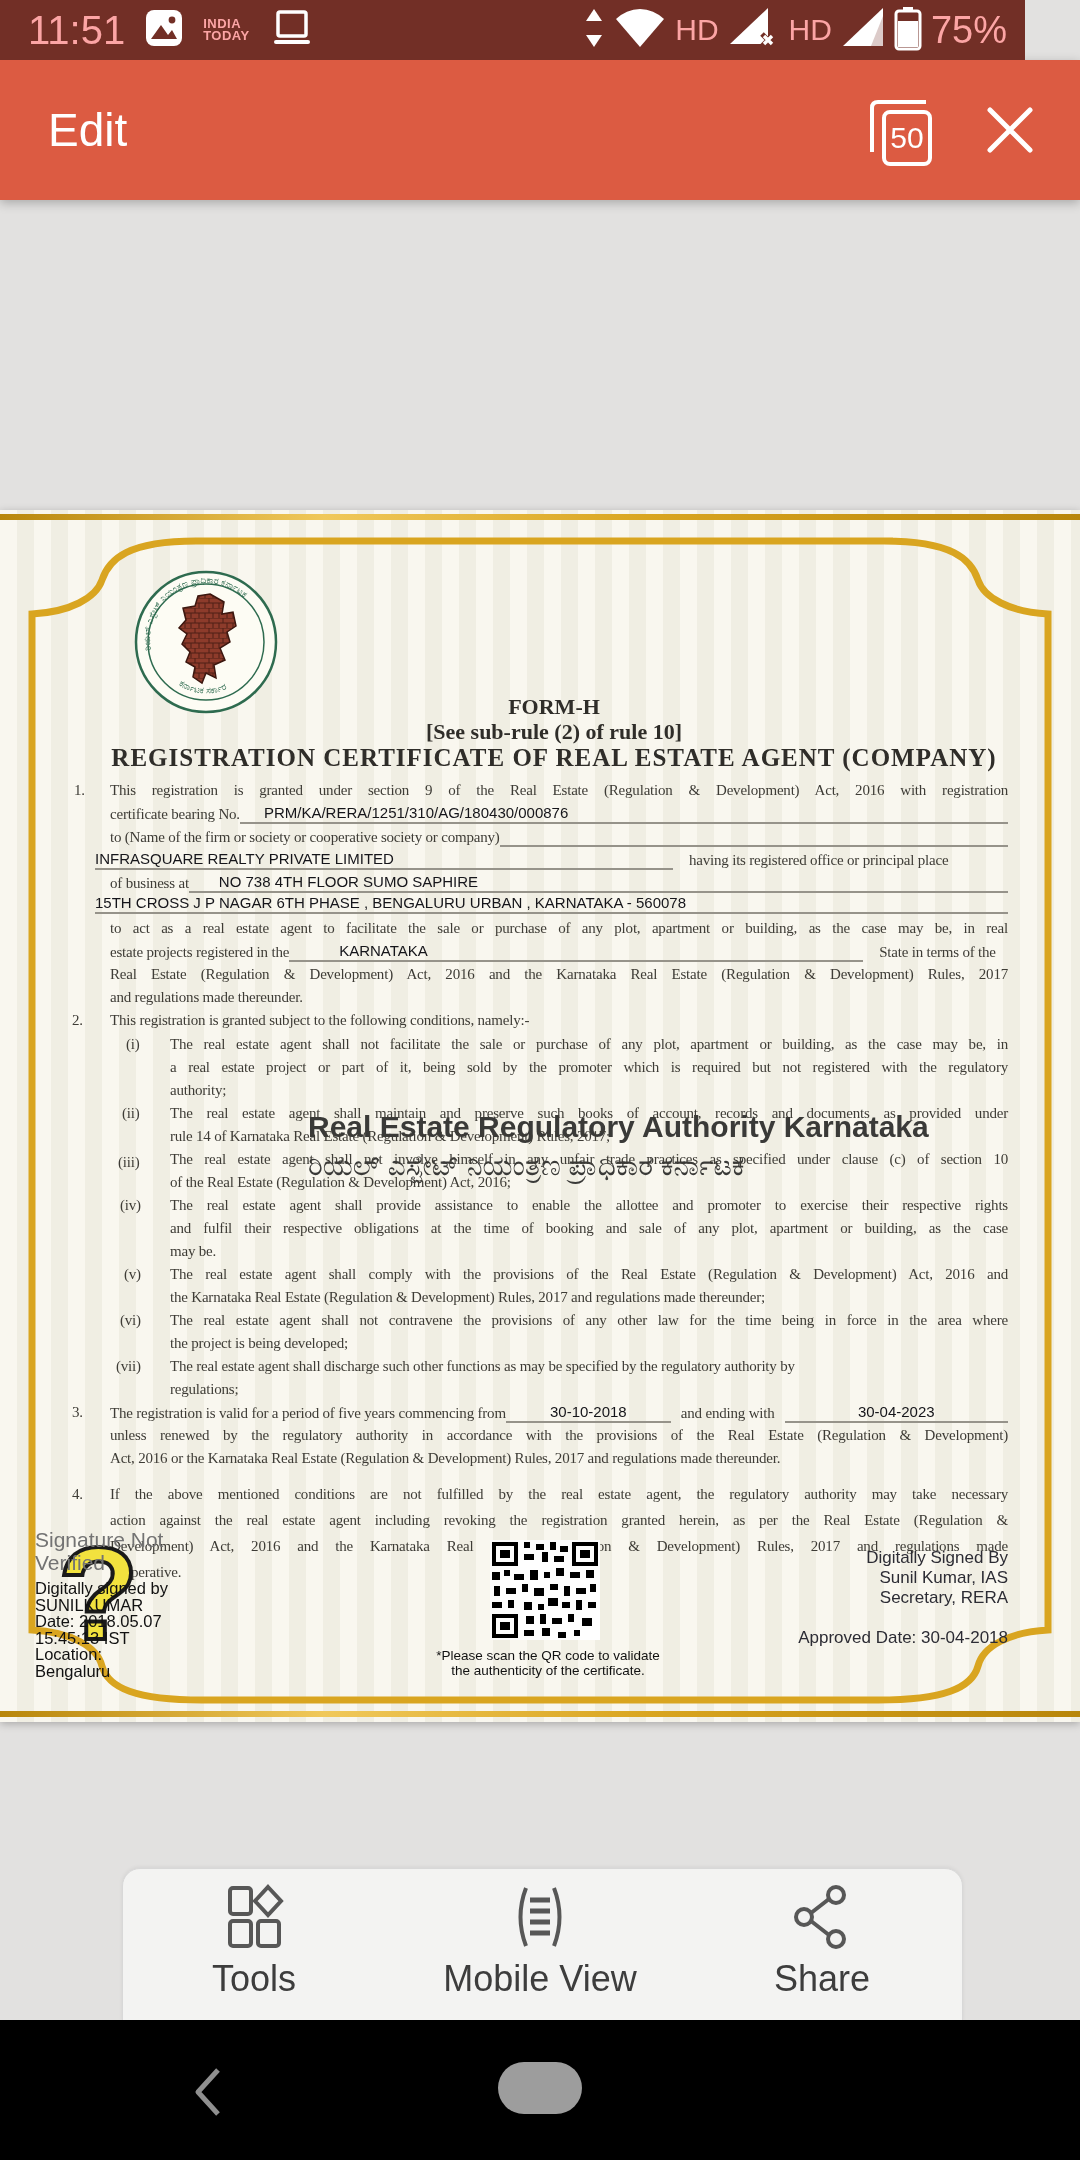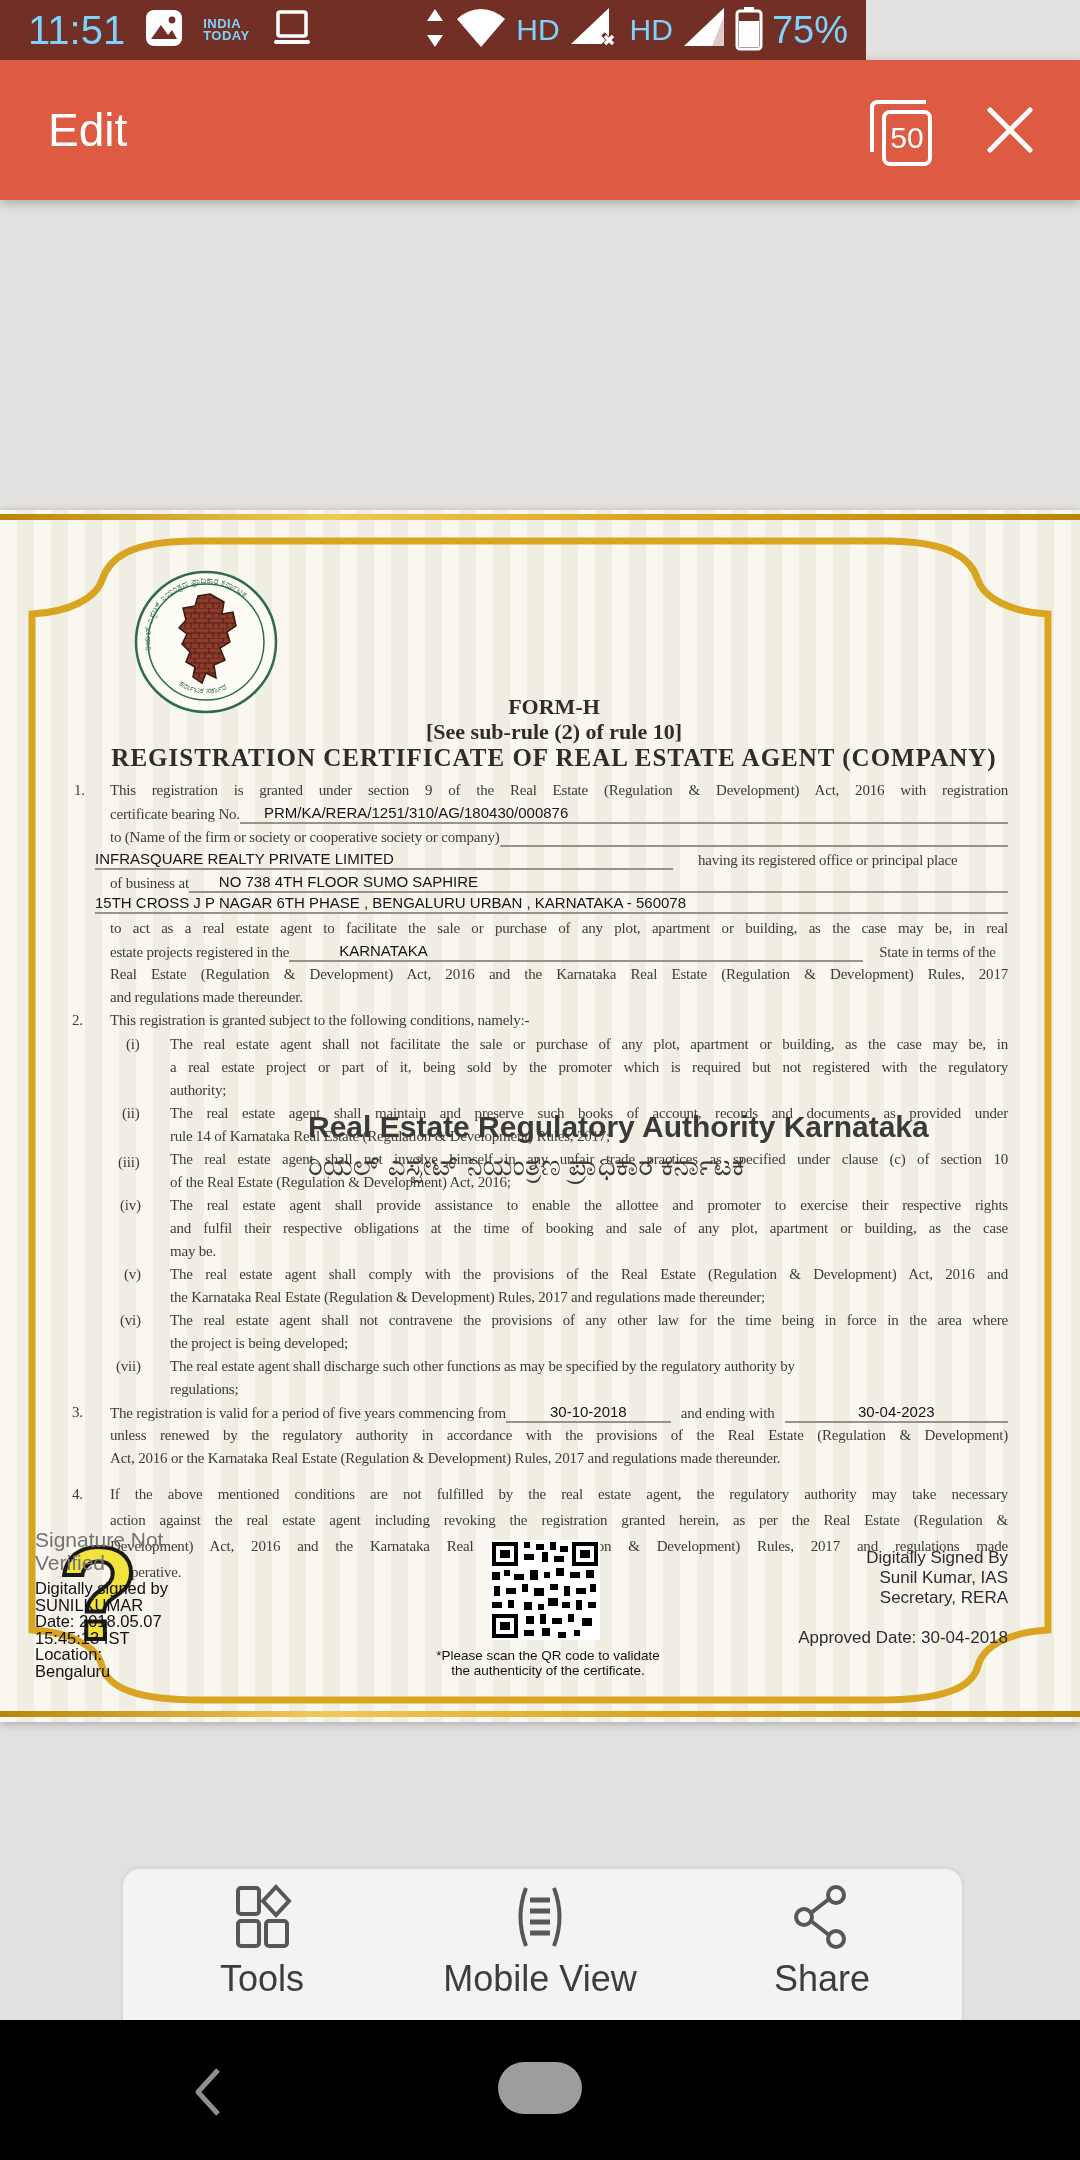--- a/index.html
+++ b/index.html
@@ -1,22 +1,22 @@
 <!DOCTYPE html>
 <html><head>
 <meta charset="utf-8">
 <style>
   html,body{margin:0;padding:0}
   body{width:1080px;height:2160px;position:relative;background:#e2e1e0;overflow:hidden;
        font-family:"Liberation Sans",sans-serif;}
   .abs{position:absolute}
 
   
-  .status-bar{position:absolute;left:0;top:0;width:866px;height:60px;background:#72min;
-              background:#722f26;display:flex;align-items:center;color:#7dd3fc;z-index:40}
+  .status-bar{position:absolute;left:0;top:0;width:1025px;height:60px;background:#72min;
+              background:#722f26;display:flex;align-items:center;color:#fca5a5;z-index:40}
   .sb-left{display:flex;align-items:center;gap:20px;margin-left:28px}
   .sb-right{display:flex;align-items:center;gap:9px;margin-left:auto;margin-right:18px}
   .sb-time{font-size:40px;letter-spacing:0;font-weight:400}
   .sb-pct{font-size:38px}
   .carrier{font-size:13px;font-weight:700;line-height:12px;white-space:pre-line;letter-spacing:.5px}
   .hd{font-size:30px;font-weight:400}
 
   
   .app-bar{position:absolute;left:0;top:60px;width:1080px;height:140px;background:#dc5b42;
            display:flex;align-items:center;z-index:39;box-shadow:0 3px 10px rgba(0,0,0,.25)}
@@ -188,21 +188,21 @@
       <span class="fill" style="flex: 1 1 0%; padding-left: 24px;">
         <span class="v">PRM/KA/RERA/1251/310/AG/180430/000876</span>
       </span>
     </div>
     <div class="ln row" style="left: 110px; top: 827px; width: 898px;">
       <span>to (Name of the firm or society or cooperative society or company)</span>
       <span class="fill" style="flex: 1 1 0%;">
         <span class="v"></span>
       </span>
     </div>
-    <div class="ln row" style="left: 95px; top: 849px; width: 913px; gap: 9px;">
+    <div class="ln row" style="left: 95px; top: 849px; width: 913px;">
       <span class="fill" style="width: 578px;">
         <span class="v">INFRASQUARE REALTY PRIVATE LIMITED</span>
       </span>
       <span style="padding-left: 16px;">having its registered office or principal place</span>
     </div>
     <div class="ln row" style="left: 110px; top: 872px; width: 898px;">
       <span>of business at</span>
       <span class="fill" style="flex: 1 1 0%; padding-left: 30px;">
         <span class="v">NO 738 4TH FLOOR SUMO SAPHIRE</span>
       </span>
@@ -331,21 +331,21 @@
 <div class="qr-caption">*Please scan the QR code to validate
 the authenticity of the certificate.</div>
 
 <div class="signed-by">Digitally Signed By
 Sunil Kumar, IAS
 Secretary, RERA</div>
 <div class="approved">Approved Date: 30-04-2018</div>
 
 <div class="tool-card"></div>
 
-<div class="tool-item" style="left:152px;top:1884px">
+<div class="tool-item" style="left:144px;top:1884px">
   <svg width="66" height="66" viewBox="0 0 66 66" fill="none" stroke="#575757" stroke-width="4">
     <rect x="9" y="4" width="21" height="26" rx="3"></rect>
     <path d="M47 3 L60 17 L47 31 L34 17 Z"></path>
     <rect x="9" y="37" width="21" height="25" rx="3"></rect>
     <rect x="37" y="37" width="21" height="25" rx="3"></rect>
   </svg>
   <span class="tool-label">Tools</span>
 </div>
 
 <div class="tool-item" style="left:430px;top:1884px">

